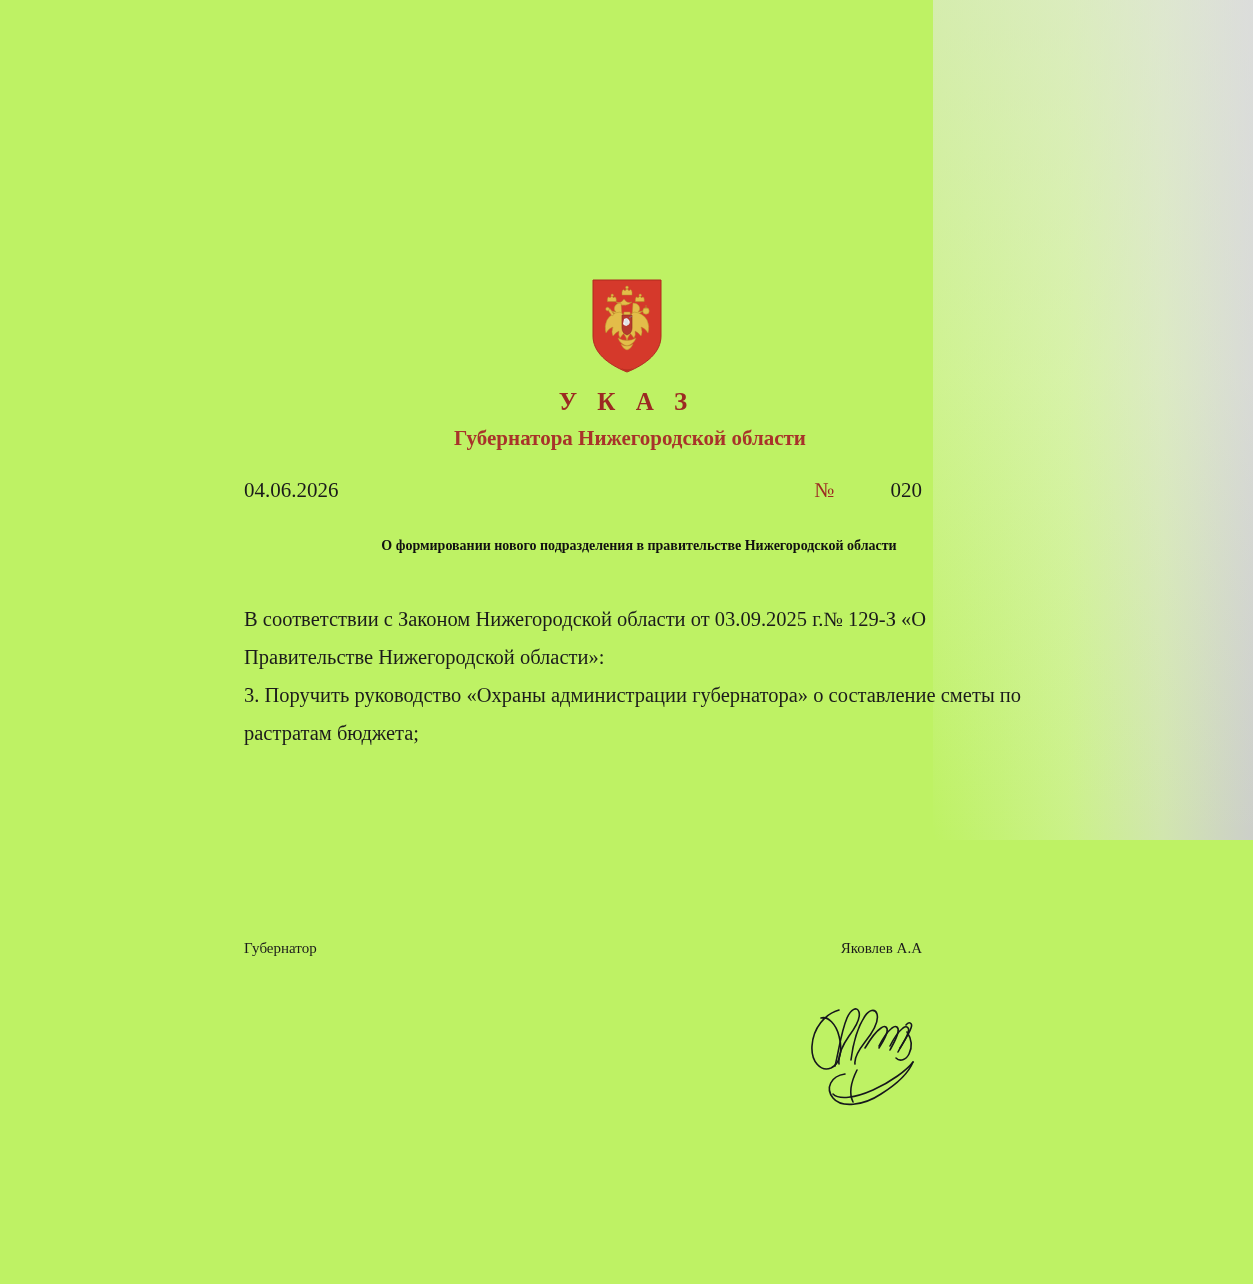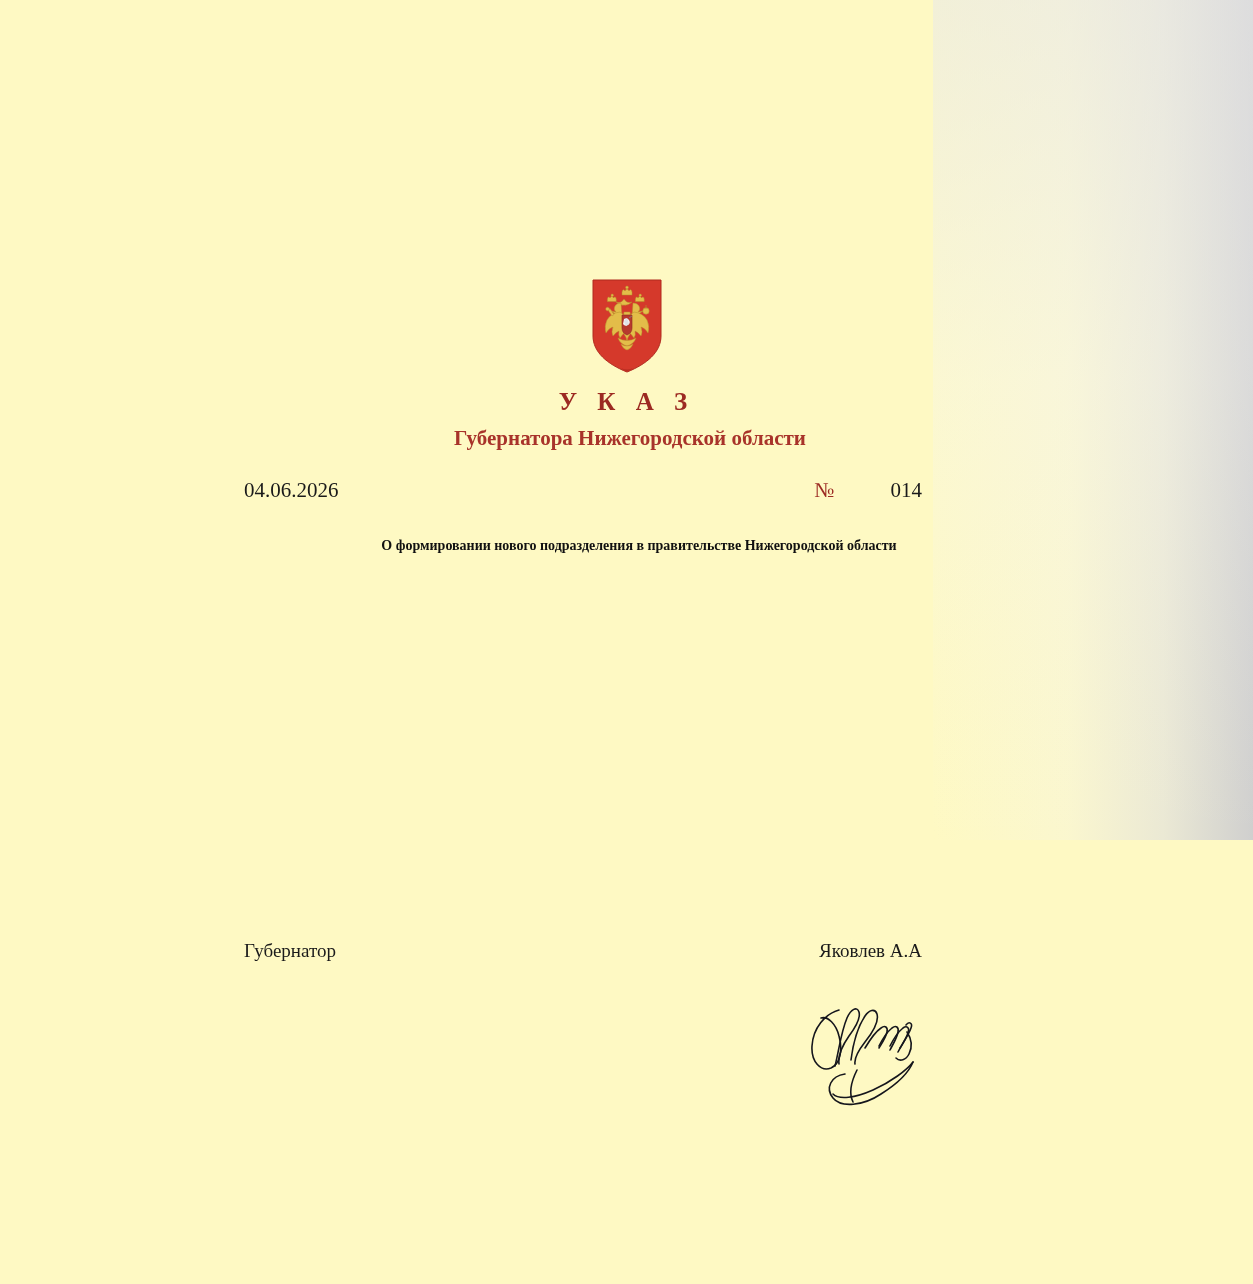--- a/index.html
+++ b/index.html
@@ -5,21 +5,21 @@
   html, body {
     margin: 0;
     padding: 0;
     background: #ffffff;
   }
 
   #page {
     position: relative;
     width: 1253px;
     height: 1284px;
-    background: #fef9c3;
+    background: #bef264;
     overflow: hidden;
     font-family: "Liberation Serif", "DejaVu Serif", serif;
     color: #1a1a1a;
   }
 
   
   #scan-shade {
     position: absolute;
     top: 0;
     right: 0;
@@ -131,21 +131,21 @@
   }
 
   
   #sign-row {
     position: absolute;
     left: 244px;
     top: 940px;
     width: 678px;
     display: flex;
     align-items: baseline;
-    font-size: 19px;
+    font-size: 15px;
     color: #1b1b1b;
     text-align: center;
   }
   #sign-spacer { flex: 1 1 auto; }
 
   #signature-mark {
     position: absolute;
     left: 795px;
     top: 988px;
     width: 140px;
@@ -214,26 +214,28 @@
 
   <div id="title-block">
     <div id="doc-title">У К А З</div>
     <div id="doc-subtitle">Губернатора Нижегородской области</div>
   </div>
 
   <div id="meta-row">
     <span id="doc-date">04.06.2026</span>
     <span id="meta-spacer"></span>
     <span id="doc-number-sign">№</span>
-    <span id="doc-number">014</span>
+    <span id="doc-number">020</span>
   </div>
 
   <div id="subject">О формировании нового подразделения в правительстве Нижегородской области</div>
 
   <div id="body">
+    <p>В соответствии с Законом Нижегородской области от 03.09.2025 г.№ 129-З «О Правительстве Нижегородской области»:</p>
+    <p>3. Поручить руководство «Охраны администрации губернатора» о составление сметы по растратам бюджета;</p>
   </div>
 
   <div id="sign-row">
     <span>Губернатор</span>
     <span id="sign-spacer"></span>
     <span>Яковлев А.А</span>
   </div>
 
   <div id="signature-mark">
     <svg viewBox="0 0 140 128" aria-hidden="true">

